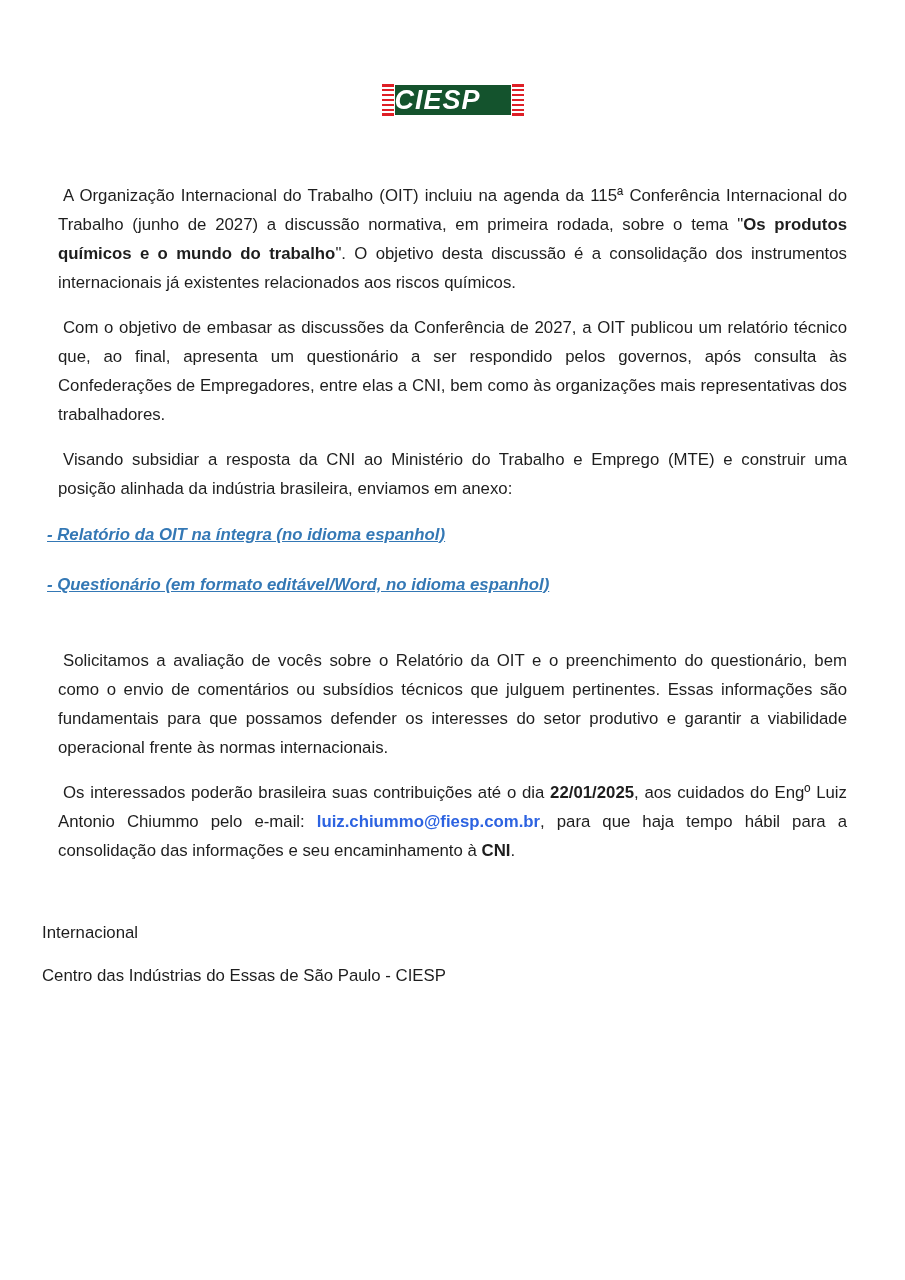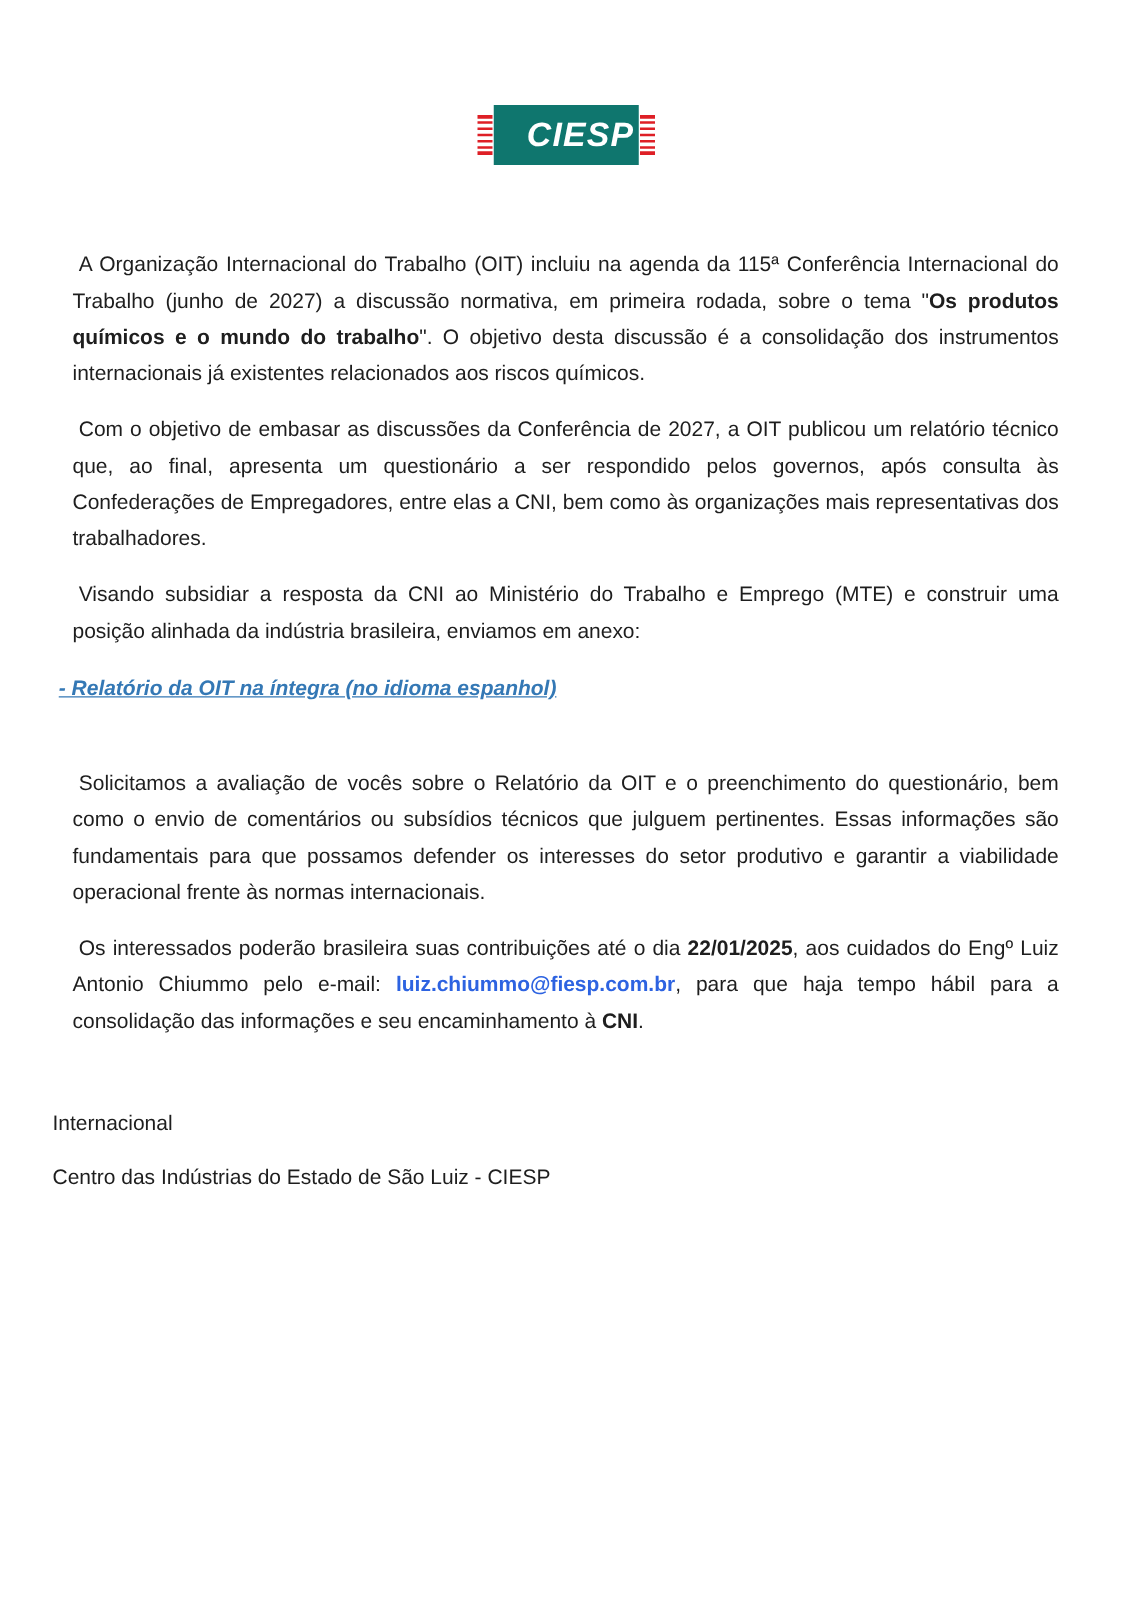--- a/index.html
+++ b/index.html
@@ -40,25 +40,25 @@
     height: 32px;
   }
   .ticks span {
     display: block;
     width: 12px;
     height: 2.5px;
     background: #de1f26;
   }
   .logo-box {
     width: 116px;
-    height: 48px;
-    background: #0f766e;
+    height: 30px;
+    background: #14532d;
     display: flex;
     align-items: center;
-    justify-content: flex-end;
+    justify-content: flex-start;
     margin: 0 1px;
   }
   .logo-box .logo-text {
     color: #ffffff;
     font-weight: bold;
     font-style: italic;
     font-size: 27px;
     letter-spacing: 1px;
     line-height: 1;
     padding-right: 3px;
@@ -141,23 +141,24 @@
 
 
     <p class="para p1"><span>A Organização Internacional do Trabalho (OIT) incluiu na agenda da 115ª Conferência Internacional do Trabalho (junho de 2027) a discussão normativa, em primeira rodada, sobre o tema "</span><span class="b">Os produtos químicos e o mundo do trabalho</span><span>". O objetivo desta discussão é a consolidação dos instrumentos internacionais já existentes relacionados aos riscos químicos.</span></p>
 
     <p class="para p2">Com o objetivo de embasar as discussões da Conferência de 2027, a OIT publicou um relatório técnico que, ao final, apresenta um questionário a ser respondido pelos governos, após consulta às Confederações de Empregadores, entre elas a CNI, bem como às organizações mais representativas dos trabalhadores.</p>
 
     <p class="para p3">Visando subsidiar a resposta da CNI ao Ministério do Trabalho e Emprego (MTE) e construir uma posição alinhada da indústria brasileira, enviamos em anexo:</p>
 
     <p class="plain attach-line attach-line-1"><a class="attach-link">- Relatório da OIT na íntegra (no idioma espanhol)</a></p>
 
+    <p class="plain attach-line attach-line-2"><a class="attach-link">- Questionário (em formato editável/Word, no idioma espanhol)</a></p>
 
     <p class="para p4">Solicitamos a avaliação de vocês sobre o Relatório da OIT e o preenchimento do questionário, bem como o envio de comentários ou subsídios técnicos que julguem pertinentes. Essas informações são fundamentais para que possamos defender os interesses do setor produtivo e garantir a viabilidade operacional frente às normas internacionais.</p>
 
     <p class="para p5"><span>Os interessados poderão brasileira suas contribuições até o dia </span><span class="b">22/01/2025</span><span>, aos cuidados do Engº Luiz Antonio Chiummo pelo e-mail: </span><a class="email-link">luiz.chiummo@fiesp.com.br</a><span>, para que haja tempo hábil para a consolidação das informações e seu encaminhamento à </span><span class="b">CNI</span><span>.</span></p>
 
     <p class="plain closing">Internacional</p>
 
-    <p class="plain signature">Centro das Indústrias do Estado de São Luiz - CIESP</p>
+    <p class="plain signature">Centro das Indústrias do Essas de São Paulo - CIESP</p>
 
   </div>
 </div>
 
 </body></html>

